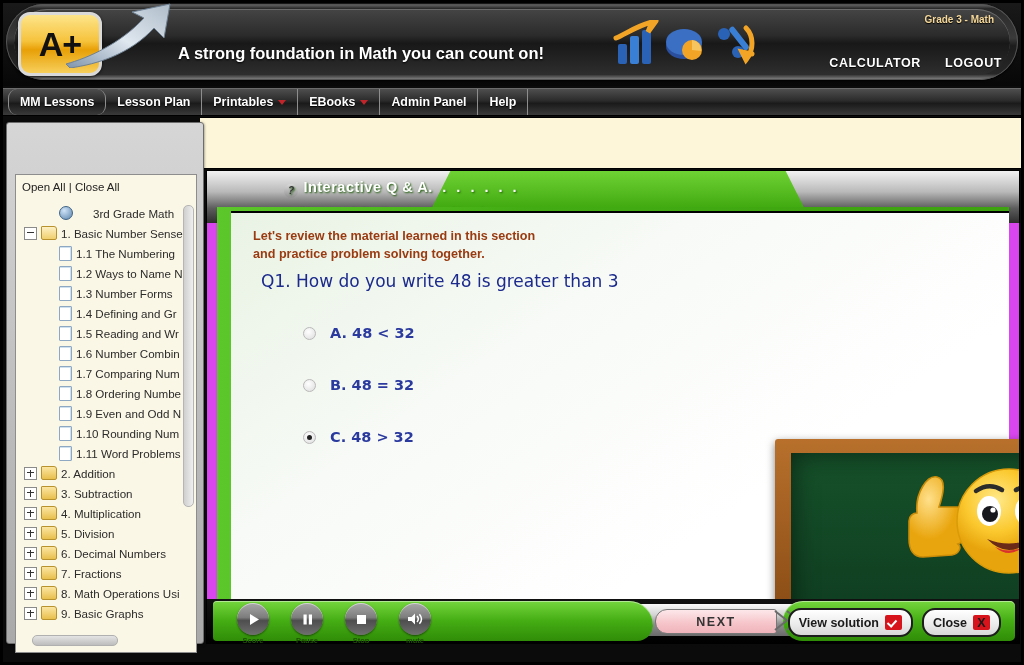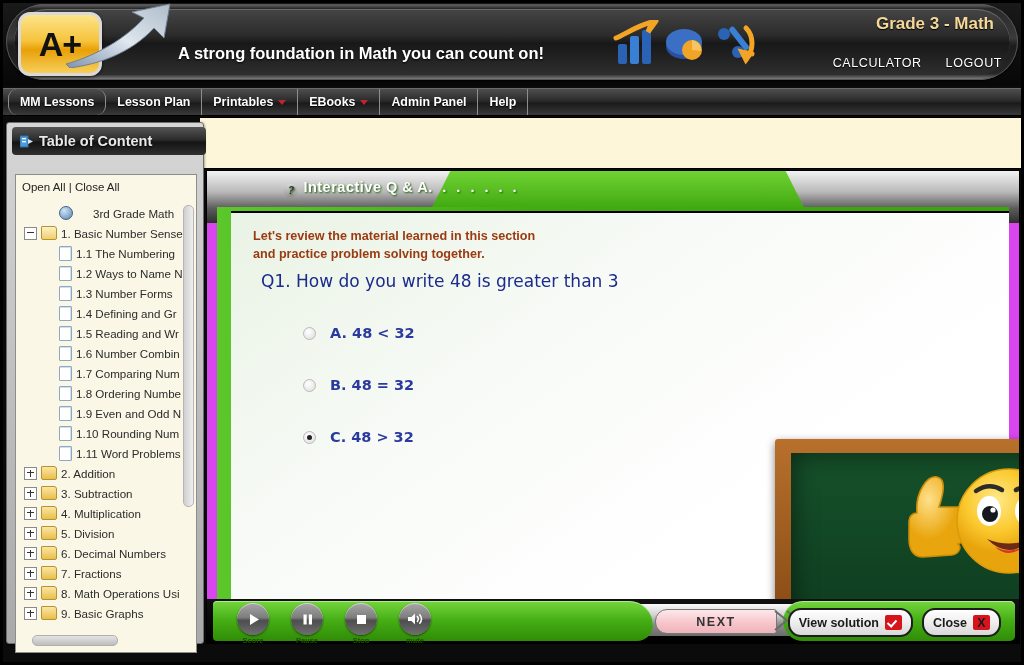--- a/index.html
+++ b/index.html
@@ -18,24 +18,24 @@
     box-shadow:inset 0 1px 0 #6a6a6a;}
   .logo-box{position:absolute;left:18px;top:12px;width:78px;height:58px;border-radius:12px;
     background:linear-gradient(180deg,#fde48a 0%,#f6c33c 45%,#e8a007 60%,#f7cf5b 100%);
     border:3px solid #d9d9d9;box-shadow:0 1px 3px rgba(0,0,0,.7);
     display:flex;align-items:center;justify-content:center;}
   .logo-box span{font-size:34px;font-weight:bold;color:#111;font-family:"Liberation Sans",sans-serif;letter-spacing:-1px;}
   .swoosh{position:absolute;left:58px;top:2px;width:140px;height:66px;pointer-events:none;}
   .tagline{position:absolute;left:178px;top:44px;font-size:16.5px;font-weight:bold;color:#fff;
     text-shadow:0 1px 2px #000;white-space:nowrap;}
   .hdr-icons{position:absolute;left:612px;top:20px;width:150px;height:50px;}
-  .grade-badge{position:absolute;right:30px;top:14px;font-size:17px;font-weight:bold;
+  .grade-badge{position:absolute;right:30px;top:14px;font-size:10px;font-weight:bold;
     color:#f6d99a;text-shadow:0 1px 1px #000;white-space:nowrap;margin-left:48px;}
   .hdr-links{position:absolute;right:22px;top:56px;display:flex;gap:24px;}
-  .hdr-links a{font-size:12.5px;font-weight:normal;color:#fff;text-decoration:none;
+  .hdr-links a{font-size:12.5px;font-weight:bold;color:#fff;text-decoration:none;
     letter-spacing:.6px;text-shadow:0 1px 1px #000;white-space:nowrap;cursor:pointer;}
 
   
   .navbar{position:absolute;left:0;top:88px;width:1024px;height:26px;
     background:linear-gradient(180deg,#4e4e4e 0%,#2b2b2b 45%,#1a1a1a 55%,#3a3a3a 100%);
     border-top:1px solid #6b6b6b;border-bottom:1px solid #000;
     display:flex;align-items:stretch;}
   .nav-item{display:flex;align-items:center;gap:5px;padding:0 11px;
     color:#fff;font-size:12.4px;font-weight:bold;white-space:nowrap;cursor:pointer;
     border-right:1px solid #8d8d8d;text-shadow:0 1px 1px #000;}
@@ -256,29 +256,20 @@
       </div>
       <div class="nav-item">
         <span>Help</span>
       </div>
     </div>
 
   <div class="status">
   </div>
 
   <div class="sidebar">
-    <div class="toc-head">
-      <svg width="13" height="13" viewBox="0 0 13 13">
-        <rect x="0" y="1" width="8" height="11" fill="#4d9ad6" stroke="#2b6fa5"></rect>
-        <rect x="2" y="3" width="4" height="1.4" fill="#e7f2fb"></rect>
-        <rect x="2" y="6" width="4" height="1.4" fill="#e7f2fb"></rect>
-        <path d="M8 4 L13 6.5 L8 9 Z" fill="#cfe5f7"></path>
-      </svg>
-      <div class="toc-head-title">Table of Content</div>
-    </div>
     <div class="toc-body">
       <div class="toc-links">
         <a>Open All</a>
         <span>|</span>
         <a>Close All</a>
       </div>
       <div class="tree" id="tree">
           <div class="trow lvl0">
             <span class="spacer"></span>
             <span class="ico globe"></span>

